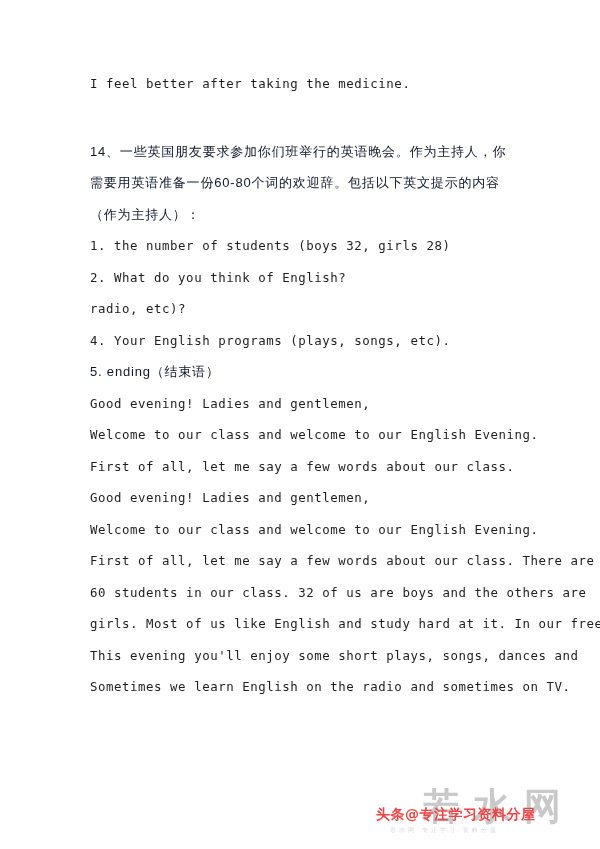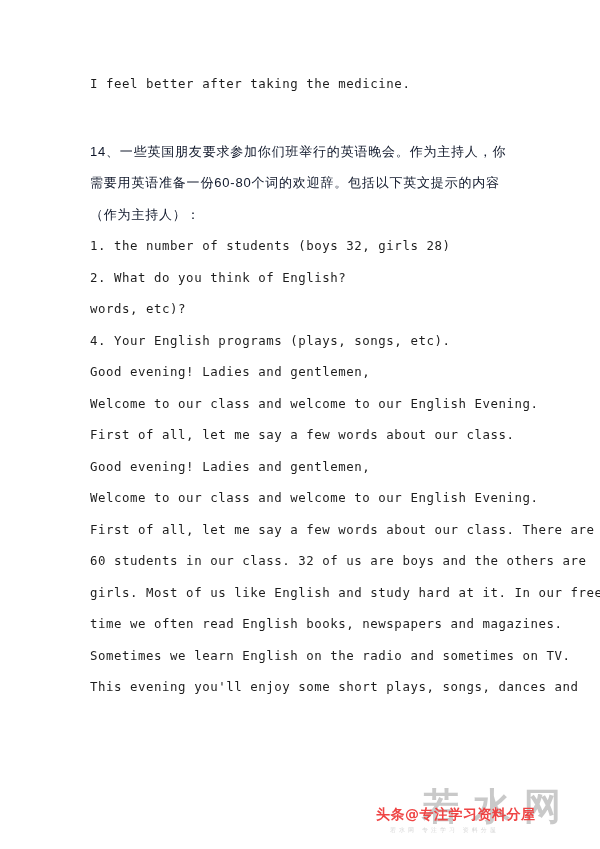--- a/index.html
+++ b/index.html
@@ -111,34 +111,34 @@
     <div class="line">I feel better after taking the medicine.</div>
 
     <div class="gap-lg"></div>
 
     <div class="line cjk">14、一些英国朋友要求参加你们班举行的英语晚会。作为主持人，你</div>
     <div class="line cjk">需要用英语准备一份60-80个词的欢迎辞。包括以下英文提示的内容</div>
     <div class="line cjk">（作为主持人）：</div>
 
     <div class="line">1. the number of students (boys 32, girls 28)</div>
     <div class="line">2. What do you think of English?</div>
-    <div class="line">words, etc)?</div>
+    <div class="line">radio, etc)?</div>
     <div class="line">4. Your English programs (plays, songs, etc).</div>
+    <div class="line cjk">5. ending（结束语）</div>
 
     <div class="line">Good evening! Ladies and gentlemen,</div>
     <div class="line">Welcome to our class and welcome to our English Evening.</div>
     <div class="line">First of all, let me say a few words about our class.</div>
     <div class="line">Good evening! Ladies and gentlemen,</div>
     <div class="line">Welcome to our class and welcome to our English Evening.</div>
     <div class="line">First of all, let me say a few words about our class. There are</div>
     <div class="line">60 students in our class. 32 of us are boys and the others are</div>
     <div class="line">girls. Most of us like English and study hard at it. In our free</div>
-    <div class="line">time we often read English books, newspapers and magazines.</div>
+    <div class="line">This evening you'll enjoy some short plays, songs, dances and</div>
     <div class="line">Sometimes we learn English on the radio and sometimes on TV.</div>
-    <div class="line">This evening you'll enjoy some short plays, songs, dances and</div>
 
   </div>
 
   <div class="watermark">
     <div class="wm-big">若水网</div>
     <div class="wm-mid">头条@专注学习资料分屋</div>
     <div class="wm-faint">若水网 专注学习 资料分屋</div>
   </div>
 
 </div>

